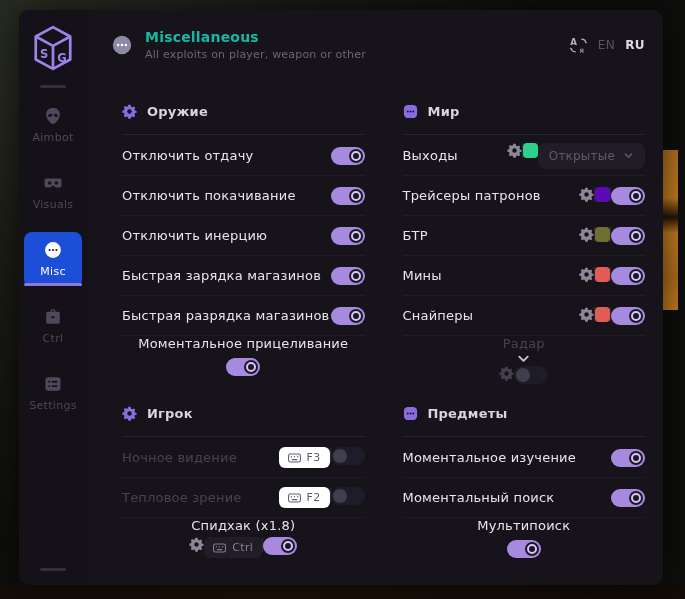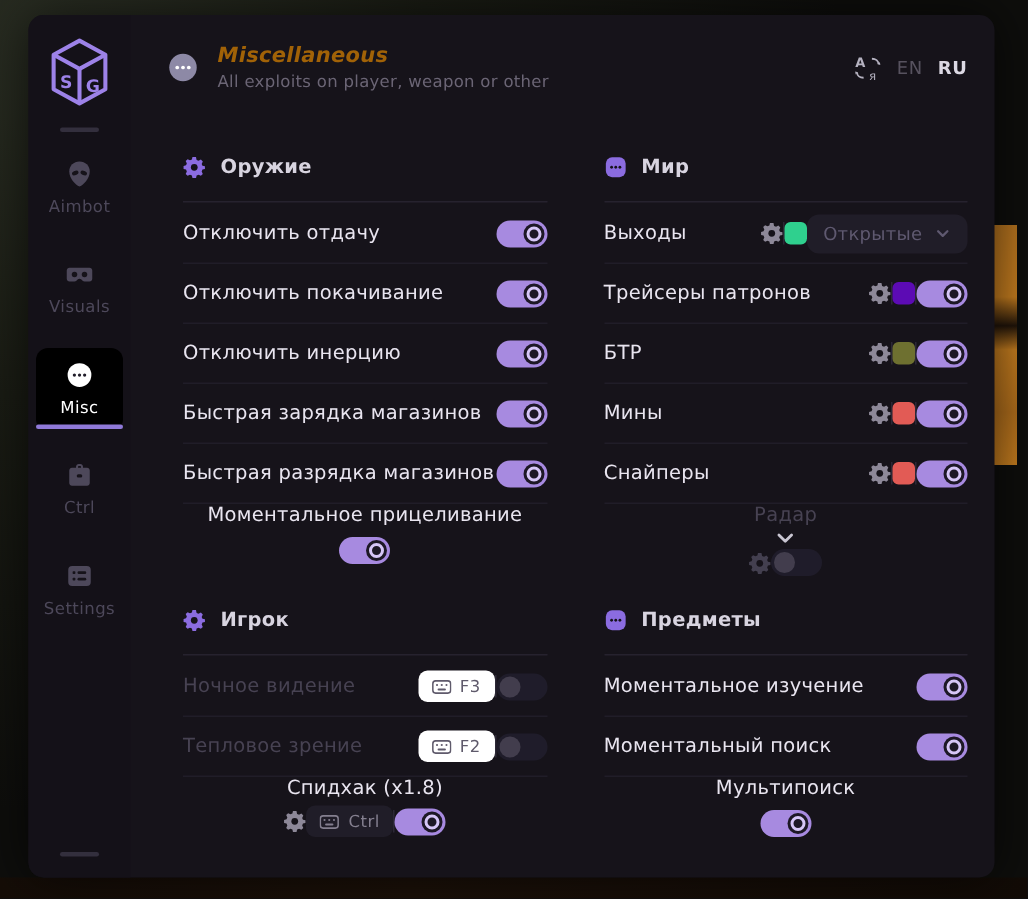--- a/index.html
+++ b/index.html
@@ -24,31 +24,31 @@
   
   .sidebar { width:68px; flex:none; background:#141118; border-radius:10px 0 0 10px;
     display:flex; flex-direction:column; align-items:center; padding:15px 0 14px; }
   .logo { width:44px; height:46px; display:flex; align-items:center; justify-content:center; }
   .side-dash { width:26px; height:3px; border-radius:2px; background:#332f3d; margin:14px 0 10px; }
   .side-dash.bottom { margin:auto 0 0; }
   .side-item { width:58px; padding:8px 0; margin-bottom:13px; border-radius:8px 8px 6px 6px;
     display:flex; flex-direction:column; align-items:center; gap:5px;
     color:#4d485a; font-size:11px; cursor:pointer; position:relative; }
   .side-item .side-icon { width:20px; height:20px; display:block; }
-  .side-item.active { background:#000000; color:#ffffff; }
+  .side-item.active { background:#1d4ed8; color:#ffffff; }
   .side-item.active::after { content:''; position:absolute; left:0; right:0; bottom:0;
     height:3px; border-radius:2px; background:#8f79d8; }
   .side-label { letter-spacing:.3px; }
 
   
   .main { flex:1; display:flex; flex-direction:column; min-width:0; }
   .topbar { display:flex; align-items:center; gap:12px; padding:24px 18px 0 24px; height:46px; }
   .avatar { width:22px; height:22px; flex:none; color:#8d89a6; }
   .head-text { flex:1; min-width:0; }
-  .head-title { font-size:14px; font-weight:bold; color:#a16207; letter-spacing:.2px;font-style:italic; }
+  .head-title { font-size:14px; font-weight:bold; color:#14b8a6; letter-spacing:.2px; }
   .head-sub { font-size:11px; color:#6b6575; margin-top:3px; letter-spacing:.2px; }
   .lang { display:flex; align-items:center; gap:10px; }
   .translate-ic { width:19px; height:19px; color:#b5b2c0; }
   .lang-opt { font-size:12px; color:#57525f; cursor:pointer; background:none; border:none;
     font-family:inherit; letter-spacing:.4px; }
   .lang-opt.active { color:#dcd9e4; font-weight:bold; }
 
   .content { flex:1; display:grid; grid-template-columns:1fr 1fr; column-gap:38px;
     padding:48px 18px 0 35px; align-content:start; }
   .section { margin-bottom:0; }
@@ -56,21 +56,21 @@
   .sec-head { display:flex; align-items:flex-start; gap:10px; height:20px; }
   .sec-icon { width:15px; height:15px; display:block; }
   .sec-icon.purple { color:#8b6ce0; }
   .sec-title { font-size:13px; font-weight:bold; color:#d8d4e0; letter-spacing:.2px; }
   .sec-divider { height:1px; background:#26222e; margin:10px 0 1px; }
 
   .row { height:40px; display:flex; align-items:center; border-bottom:1px solid #201d28; }
   .row:last-child { border-bottom:none;flex-direction:column; }
   .row-label { font-size:13px; color:#e9e5f0; letter-spacing:.2px; white-space:nowrap; }
   .row-mid { flex:1; display:flex; justify-content:center; align-items:center; }
-  .controls { display:flex; align-items:center; gap:0; }
+  .controls { display:flex; align-items:flex-start; gap:0; }
   .vsep { width:1px; height:15px; background:#2c2836; }
 
   button { background:none; border:none; padding:0; cursor:pointer; display:flex;
     align-items:center; font-family:inherit; }
   .gear-btn { color:#8d8898; width:15px; height:15px; }
   .swatch { width:15px; height:15px; border-radius:4px; }
   .toggle { width:34px; height:18px; border-radius:10px; position:relative; flex:none; }
   .toggle.on { background:#a78ae0; }
   .toggle.off { background:#232030; }
   .knob { position:absolute; top:2px; width:14px; height:14px; border-radius:50%; }

